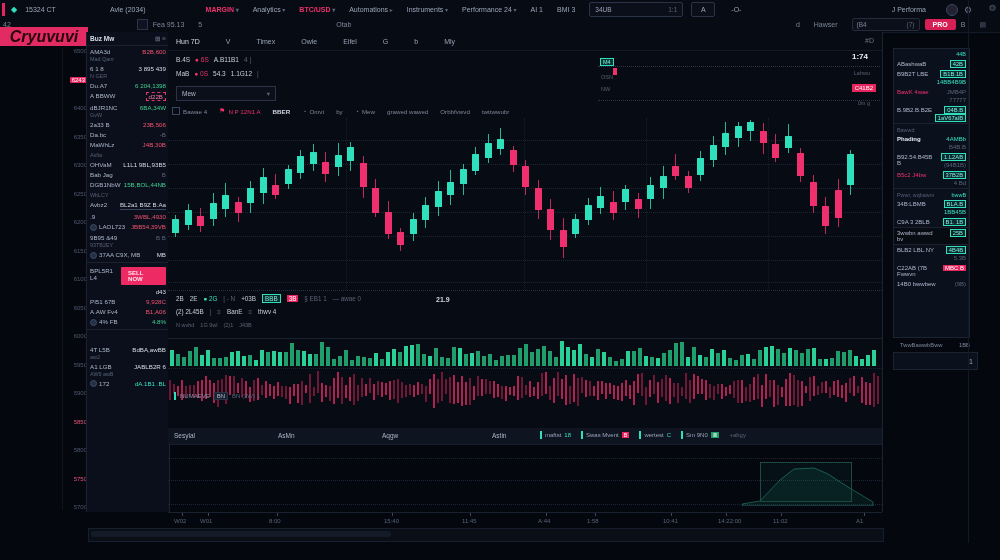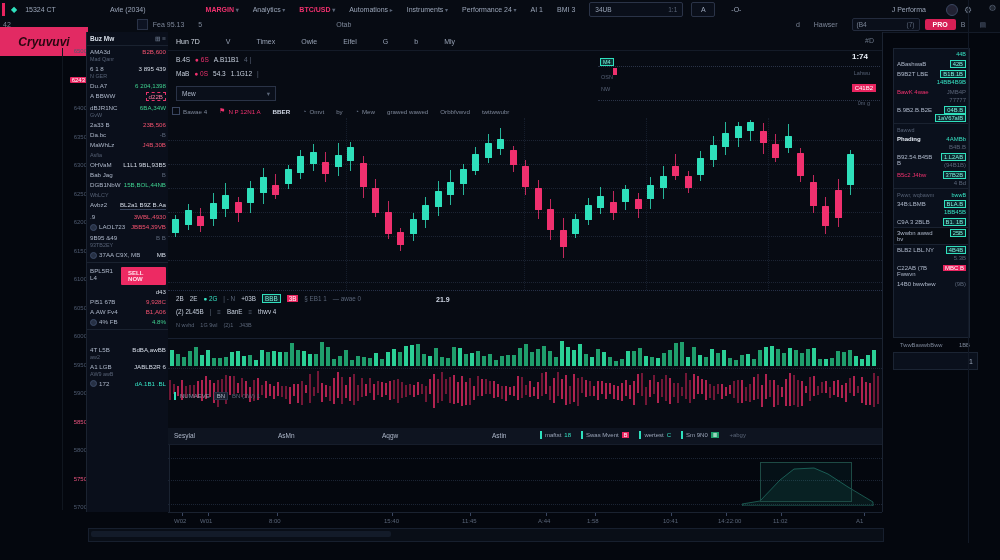--- a/index.html
+++ b/index.html
@@ -20,22 +20,22 @@
              border:1px solid #2a3347;border-radius:2px;padding:0 5px;background:#0a0f1a;font-size:6.5px;}
   .sqbtn{width:22px;height:13px;border:1px solid #2a3347;border-radius:2px;display:flex;align-items:center;
          justify-content:center;background:#0a0f1a;font-size:7px;}
   .avatar{width:10px;height:10px;border-radius:50%;background:#223;border:1px solid #3a4660;margin:0 6px;}
   .gear{color:#6b7687;font-size:9px;}
   .probtn{background:#d61f55;color:#fff;font-weight:bold;font-size:7px;padding:2px 8px;border-radius:2px;margin:0 5px;}
   .minibox{width:9px;height:9px;border:1px solid #2a3347;background:#0d1322;margin-right:5px;}
   .fieldbox{display:flex;align-items:center;justify-content:space-between;width:58px;height:11px;
             border:1px solid #232b3d;background:#0a0f1a;padding:0 4px;border-radius:2px;font-size:6.5px;}
   
-  #logo{left:0;top:27px;width:88px;height:29px;background:#e22a63;color:#26060f;display:flex;
-        align-items:center;justify-content:center;font-weight:bold;font-style:italic;font-size:12px;}
+  #logo{left:0;top:27px;width:88px;height:19px;background:#e22a63;color:#26060f;display:flex;
+        align-items:center;justify-content:center;font-weight:bold;font-style:italic;font-size:16px;}
   
   #ladder{left:62px;top:48px;width:24px;height:462px;border-left:1px solid #10161f;display:flex;
           flex-direction:column;justify-content:space-between;align-items:flex-end;padding:0 2px 0 0;}
   .lad-val{font-size:6px;color:#4e5a70;}
   .lad-badge{background:#e8245f;color:#fff;padding:0px 2px;border-radius:1px;}
   .lad-pink{color:#e8537e;}
   
   #wl{left:86px;top:32px;width:82px;height:480px;background:#0a0f1b;border-left:1px solid #1b2331;
       border-right:1px solid #1b2331;overflow:hidden;font-size:6.2px;}
   #wl-head{display:flex;justify-content:space-between;align-items:center;height:13px;padding:0 3px;

